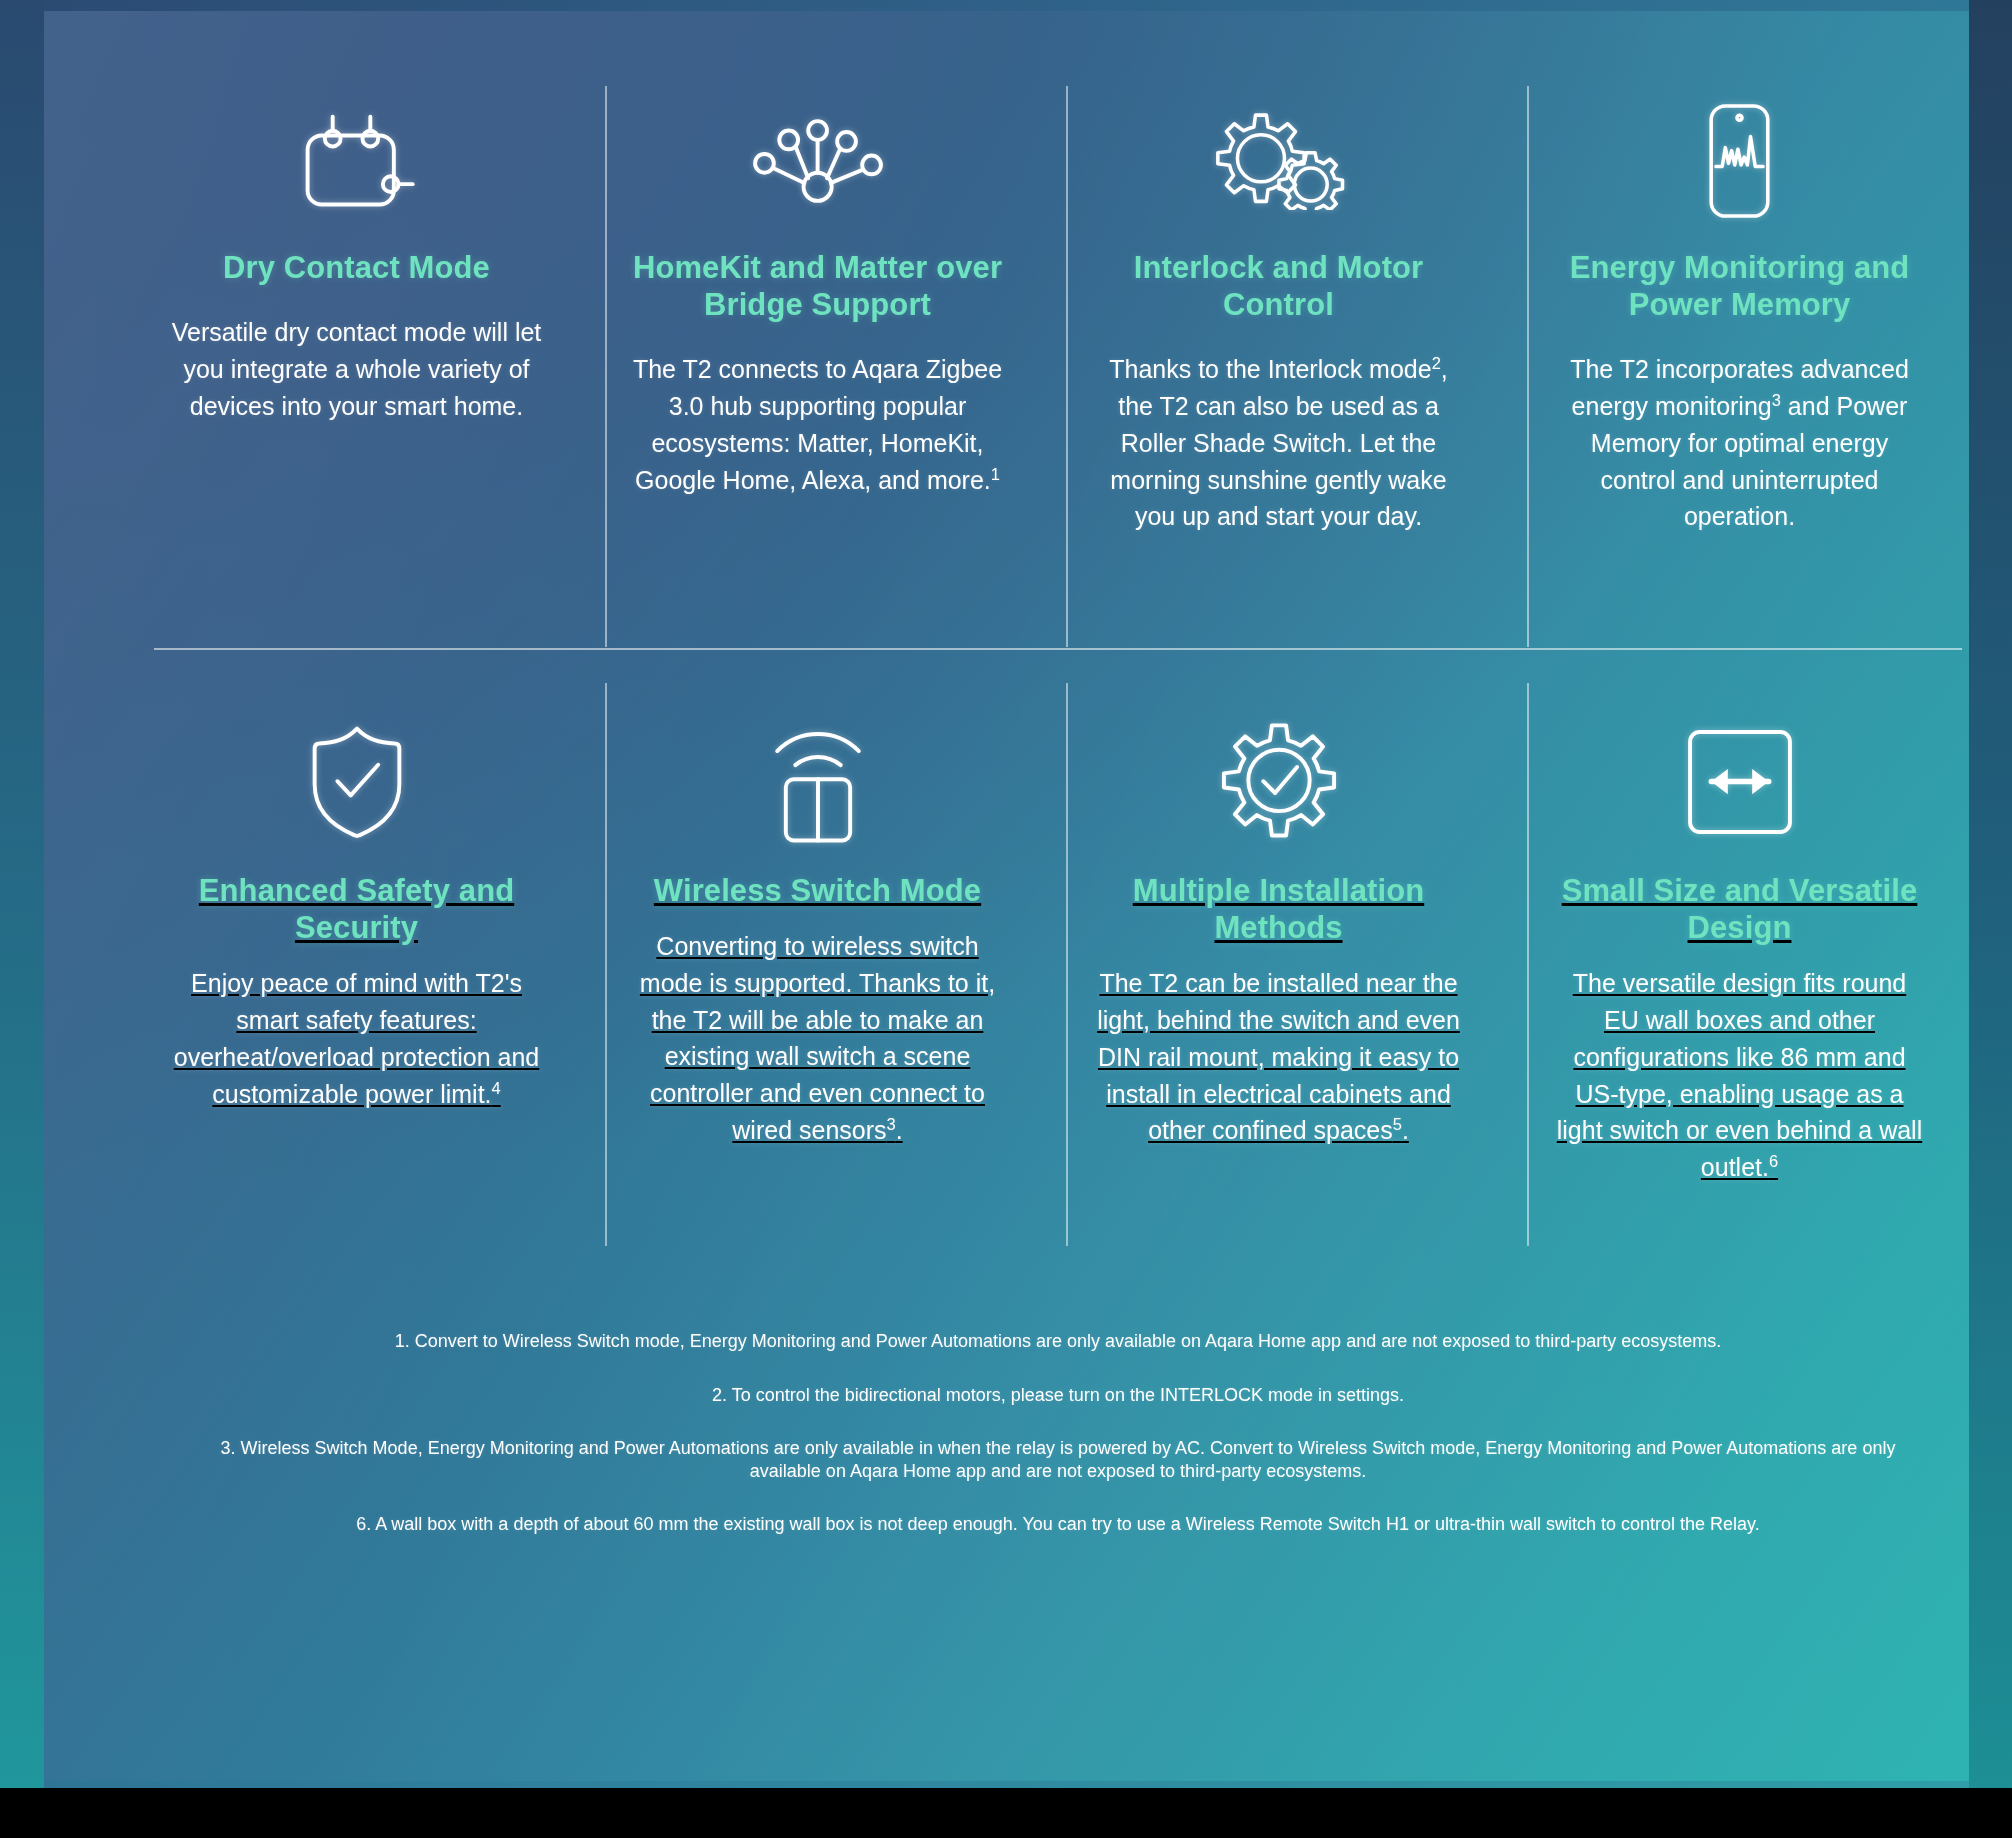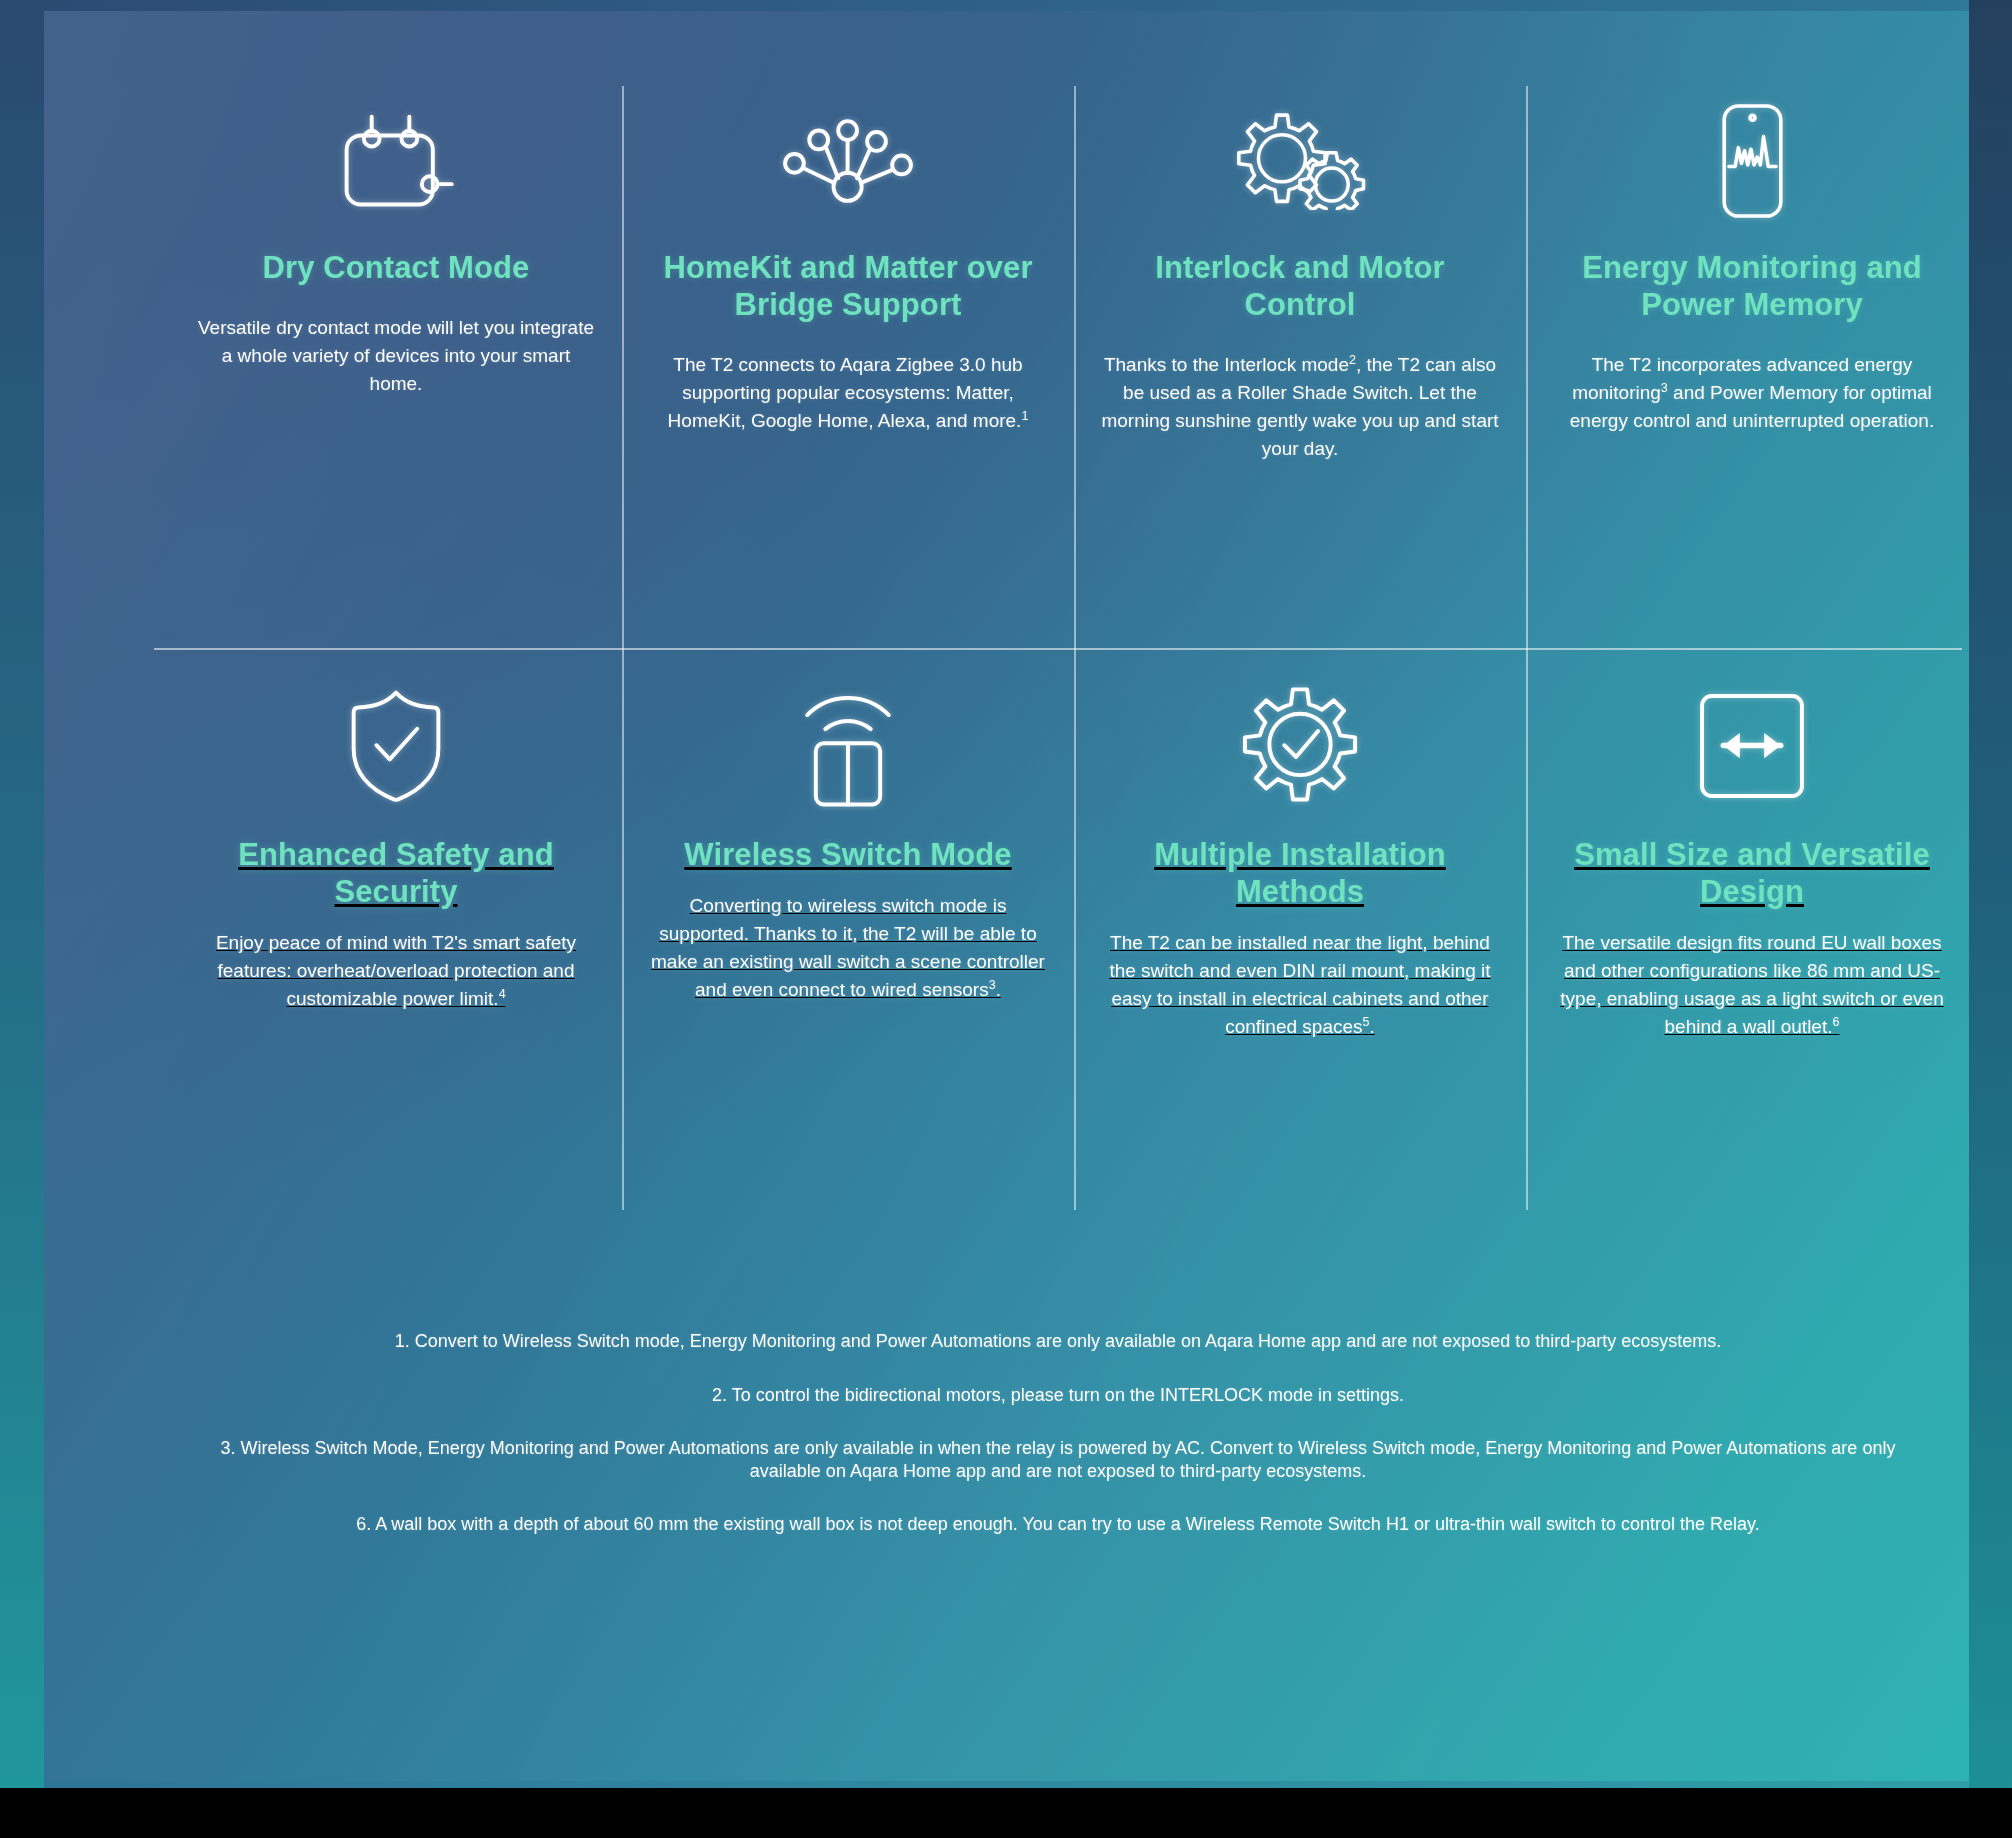--- a/index.html
+++ b/index.html
@@ -72,25 +72,26 @@
     left: 0;
     top: 1788px;
     width: 2013px;
     height: 51px;
     background: #000000;
   }
 
   
   #grid {
     position: absolute;
-    left: 126px;
+    left: 100px;
     top: 75px;
     width: 1808px;
     display: grid;
     grid-template-columns: repeat(4, 1fr);
+    gap: 36px;
   }
 
   .cell {
     position: relative;
     padding: 0 22px;
     box-sizing: border-box;
     text-align: center;
     min-height: 562px;
   }
   .cell.row1 { min-height: 561px; }
@@ -138,21 +139,21 @@
     font-size: 31px;
     font-weight: 600;
     line-height: 1.2;
     color: #6fe3c0;
     margin: 14px 0 0 0;
     letter-spacing: 0.1px;
     text-shadow: 0 0 7.9px rgba(110,230,200,0.30);
   }
 
   .card-body {
-    font-size: 19px;
+    font-size: 25px;
     line-height: 1.47;
     color: #ffffff;
     margin-top: 28px;
     padding: 0 4.7px;
     text-shadow: 0 0 4.7px rgba(255,255,255,0.18);
   }
   .row2 .card-body { margin-top: 19px; }
 
   sup {
     font-size: 0.66em;

